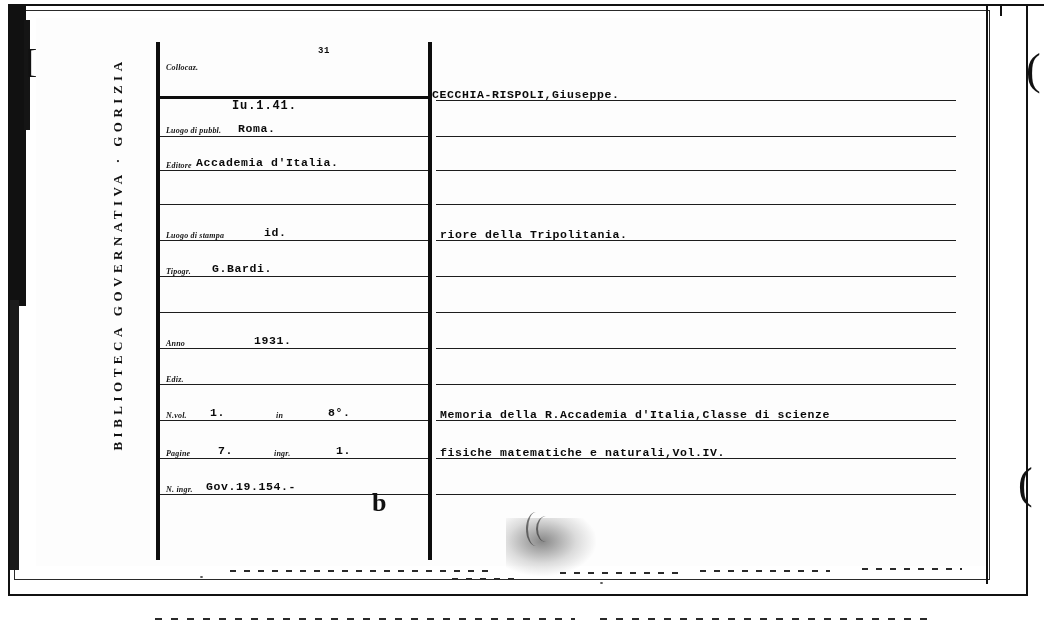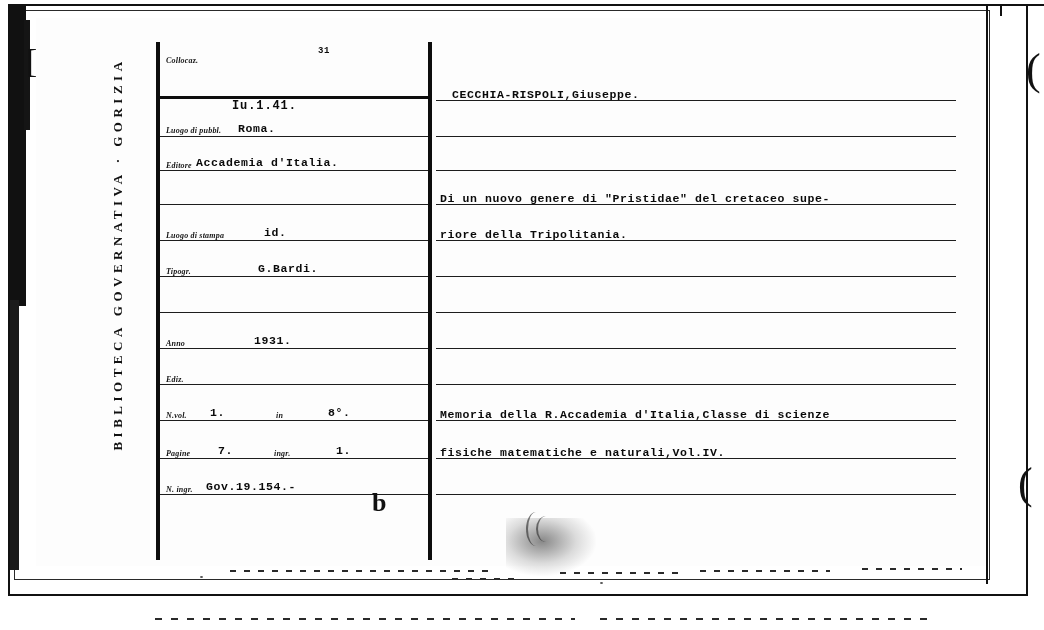--- a/index.html
+++ b/index.html
@@ -252,51 +252,50 @@
     <div class="hline" style="left:400px; top:186px; width:520px;"></div>
     <div class="hline" style="left:400px; top:222px; width:520px;"></div>
     <div class="hline" style="left:400px; top:258px; width:520px;"></div>
     <div class="hline" style="left:400px; top:294px; width:520px;"></div>
     <div class="hline" style="left:400px; top:330px; width:520px;"></div>
     <div class="hline" style="left:400px; top:366px; width:520px;"></div>
     <div class="hline" style="left:400px; top:402px; width:520px;"></div>
     <div class="hline" style="left:400px; top:440px; width:520px;"></div>
     <div class="hline" style="left:400px; top:476px; width:520px;"></div>
 
-    <div class="flabel" style="left:130px; top:38px;">Collocaz.</div>
+    <div class="flabel" style="left:130px; top:45px;">Collocaz.</div>
     <div class="flabel" style="left:130px; top:108px;">Luogo di pubbl.</div>
     <div class="flabel" style="left:130px; top:143px;">Editore</div>
     <div class="flabel" style="left:130px; top:213px;">Luogo di stampa</div>
     <div class="flabel" style="left:130px; top:249px;">Tipogr.</div>
     <div class="flabel" style="left:130px; top:321px;">Anno</div>
     <div class="flabel" style="left:130px; top:357px;">Ediz.</div>
     <div class="flabel" style="left:130px; top:393px;">N.vol.</div>
     <div class="flabel" style="left:240px; top:393px;">in</div>
     <div class="flabel" style="left:130px; top:431px;">Pagine</div>
     <div class="flabel" style="left:238px; top:431px;">ingr.</div>
     <div class="flabel" style="left:130px; top:467px;">N. ingr.</div>
 
     <div class="typed big" style="left:196px; top:40px;">Iu.1.41.</div>
     <div class="typed sup" style="left:282px; top:28px;">31</div>
     <div class="typed" style="left:202px; top:104px;">Roma.</div>
     <div class="typed" style="left:160px; top:138px;">Accademia d'Italia.</div>
     <div class="typed" style="left:212px; top:208px;margin-left:16px;">id.</div>
-    <div class="typed" style="left:176px; top:244px;margin-left:46px;">G.Bardi.</div>
+    <div class="typed" style="left:176px; top:244px;">G.Bardi.</div>
     <div class="typed" style="left:218px; top:316px;">1931.</div>
     <div class="typed" style="left:166px; top:352px;"></div>
     <div class="typed" style="left:174px; top:388px;">1.</div>
     <div class="typed" style="left:292px; top:388px;">8°.</div>
     <div class="typed" style="left:182px; top:426px;">7.</div>
     <div class="typed" style="left:300px; top:426px;">1.</div>
     <div class="typed" style="left:170px; top:462px;">Gov.19.154.-</div>
 
     <div class="hand" style="left:336px; top:470px; font-size:26px; font-weight:bold;">b</div>
 
-    <div class="typed" style="left:416px; top:70px;text-align:right;">CECCHIA-RISPOLI,Giuseppe.</div>
-    <div class="typed" style="left:404px; top:174px;">Di un nuovo genere di "Pristidae" del cretaceo supe-</div>
+    <div class="typed" style="left:396px; top:70px;text-align:right;">CECCHIA-RISPOLI,Giuseppe.</div>
     <div class="typed" style="left:404px; top:210px;">riore della Tripolitania.</div>
     <div class="typed" style="left:404px; top:390px;">Memoria della R.Accademia d'Italia,Classe di scienze</div>
     <div class="typed" style="left:404px; top:428px;">fisiche matematiche e naturali,Vol.IV.</div>
 
     <div class="thumb"></div>
     <div class="thumb-line" style="left:490px; top:494px;"></div>
     <div class="thumb-line" style="left:500px; top:498px; height:26px;"></div>
 
   </div>
 

